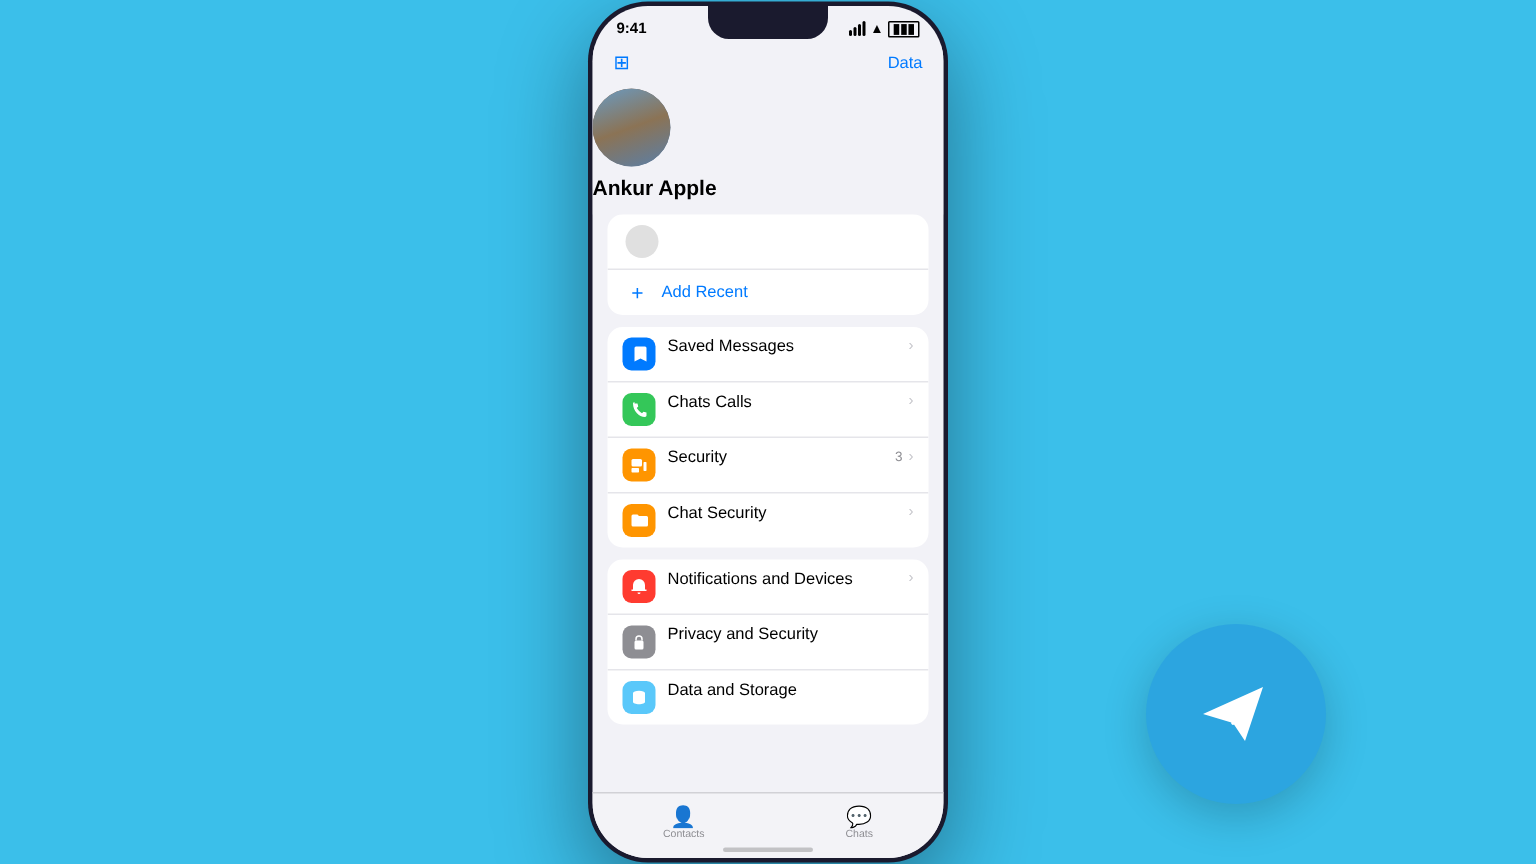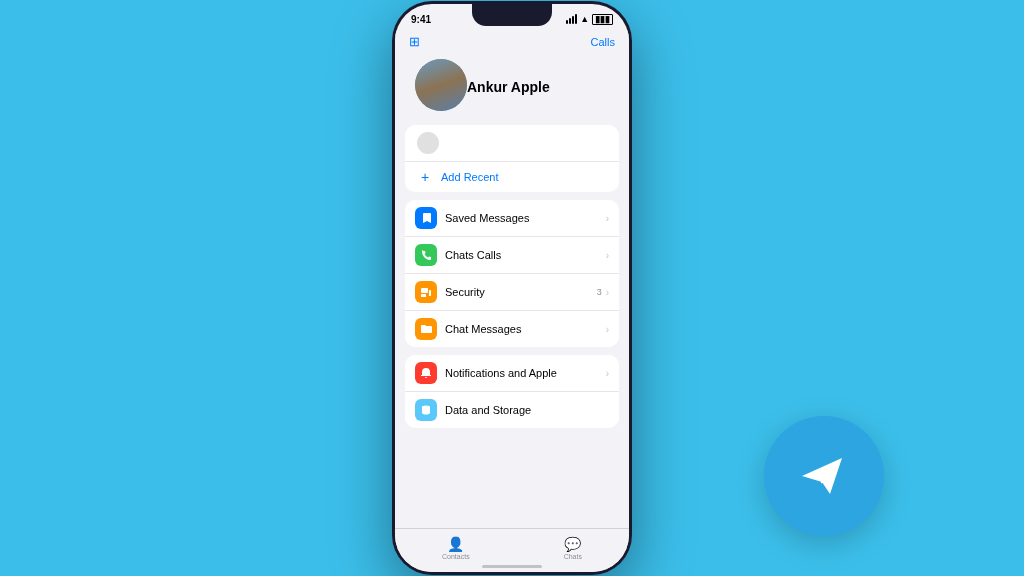--- a/index.html
+++ b/index.html
@@ -76,25 +76,23 @@
     }
     .header-edit {
       color: #007aff;
       font-size: 11px;
       font-weight: 400;
     }
 
     
     .profile-section {
       display: flex;
-      flex-direction: row;
-      align-items: center;
+      flex-direction: column;
       padding: 4px 0 8px;
       background: #f2f2f7;
-      margin-left: 20px;
     }
     .avatar {
       width: 52px;
       height: 52px;
       border-radius: 50%;
       background: linear-gradient(135deg, #8b6f56, #5a7fa8);
       overflow: hidden;
       margin-bottom: 6px;
       display: flex;
       align-items: center;
@@ -153,21 +151,20 @@
 
     
     .menu-section {
       background: #fff;
       margin: 0 10px 8px;
       border-radius: 10px;
       overflow: hidden;
     }
     .menu-item {
       display: flex;
-      align-items: center;
       padding: 7px 10px;
       border-bottom: 0.5px solid #e5e5ea;
       position: relative;
     }
     .menu-item:last-child { border-bottom: none; }
     .menu-icon {
       width: 22px;
       height: 22px;
       border-radius: 6px;
       margin-right: 8px;
@@ -285,21 +282,21 @@
         </div>
         <span style="font-size:9px;">▲</span>
         <span style="font-size:9px; border:1px solid #000; padding:0 2px; border-radius:1px; line-height:1;">▮▮▮</span>
       </div>
     </div>
 
     <div class="scroll-content">
 
       <div class="header">
         <div class="qr-icon" style="font-size:13px;">⊞</div>
-        <span class="header-edit">Calls</span>
+        <span class="header-edit">Data</span>
       </div>
 
       <div class="profile-section">
         <div class="avatar">
           <div class="avatar-img"></div>
         </div>
         <span class="profile-name">Ankur Apple</span>
       </div>
 
       <div class="add-account-section">
@@ -346,37 +343,46 @@
           <span class="menu-badge">3</span>
           <span class="menu-chevron">›</span>
         </div>
 
         <div class="menu-item">
           <div class="menu-icon" style="background:#ff9500;">
             <svg width="12" height="12" viewBox="0 0 12 12" fill="white">
               <path d="M1 3a1 1 0 011-1h3l1 1h5a1 1 0 011 1v5a1 1 0 01-1 1H2a1 1 0 01-1-1V3z"></path>
             </svg>
           </div>
-          <span class="menu-label">Chat Messages</span>
+          <span class="menu-label">Chat Security</span>
           <span class="menu-chevron">›</span>
         </div>
       </div>
 
       <div class="menu-section">
 
         <div class="menu-item">
           <div class="menu-icon icon-red">
             <svg width="12" height="12" viewBox="0 0 12 12" fill="white">
               <path d="M6 1a4 4 0 00-4 4v3H1v1h10v-1H10V5a4 4 0 00-4-4zM5 10h2a1 1 0 01-2 0z"></path>
             </svg>
           </div>
-          <span class="menu-label">Notifications and Apple</span>
+          <span class="menu-label">Notifications and Devices</span>
           <span class="menu-chevron">›</span>
         </div>
 
+        <div class="menu-item">
+          <div class="menu-icon icon-gray">
+            <svg width="12" height="12" viewBox="0 0 12 12" fill="white">
+              <rect x="3" y="5" width="6" height="6" rx="1"></rect>
+              <path d="M4 5V4a2 2 0 014 0v1" stroke="white" stroke-width="1" fill="none"></path>
+            </svg>
+          </div>
+          <span class="menu-label">Privacy and Security</span>
+        </div>
 
         <div class="menu-item">
           <div class="menu-icon" style="background:#5ac8fa;">
             <svg width="12" height="12" viewBox="0 0 12 12" fill="white">
               <ellipse cx="6" cy="3" rx="4" ry="1.5"></ellipse>
               <path d="M2 3v3c0 .8 1.8 1.5 4 1.5S10 6.8 10 6V3"></path>
               <path d="M2 6v3c0 .8 1.8 1.5 4 1.5S10 9.8 10 9V6"></path>
             </svg>
           </div>
           <span class="menu-label">Data and Storage</span>

